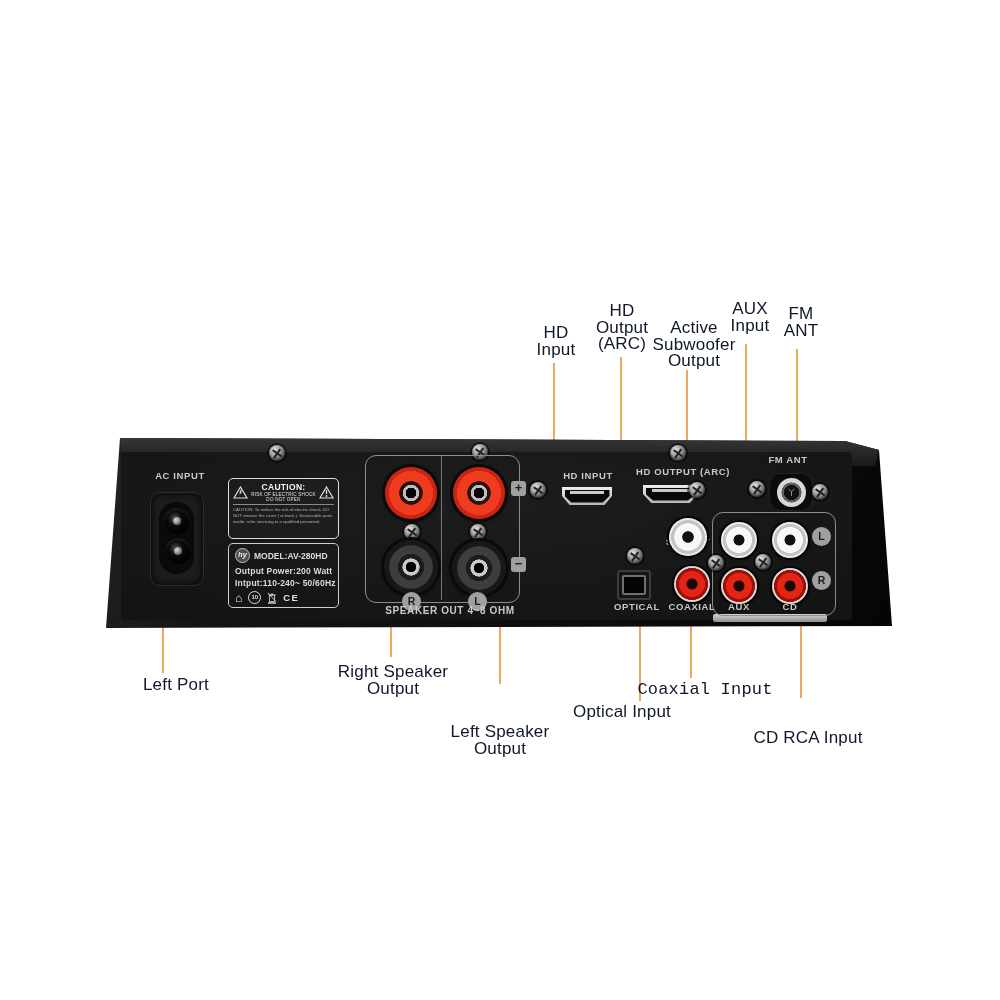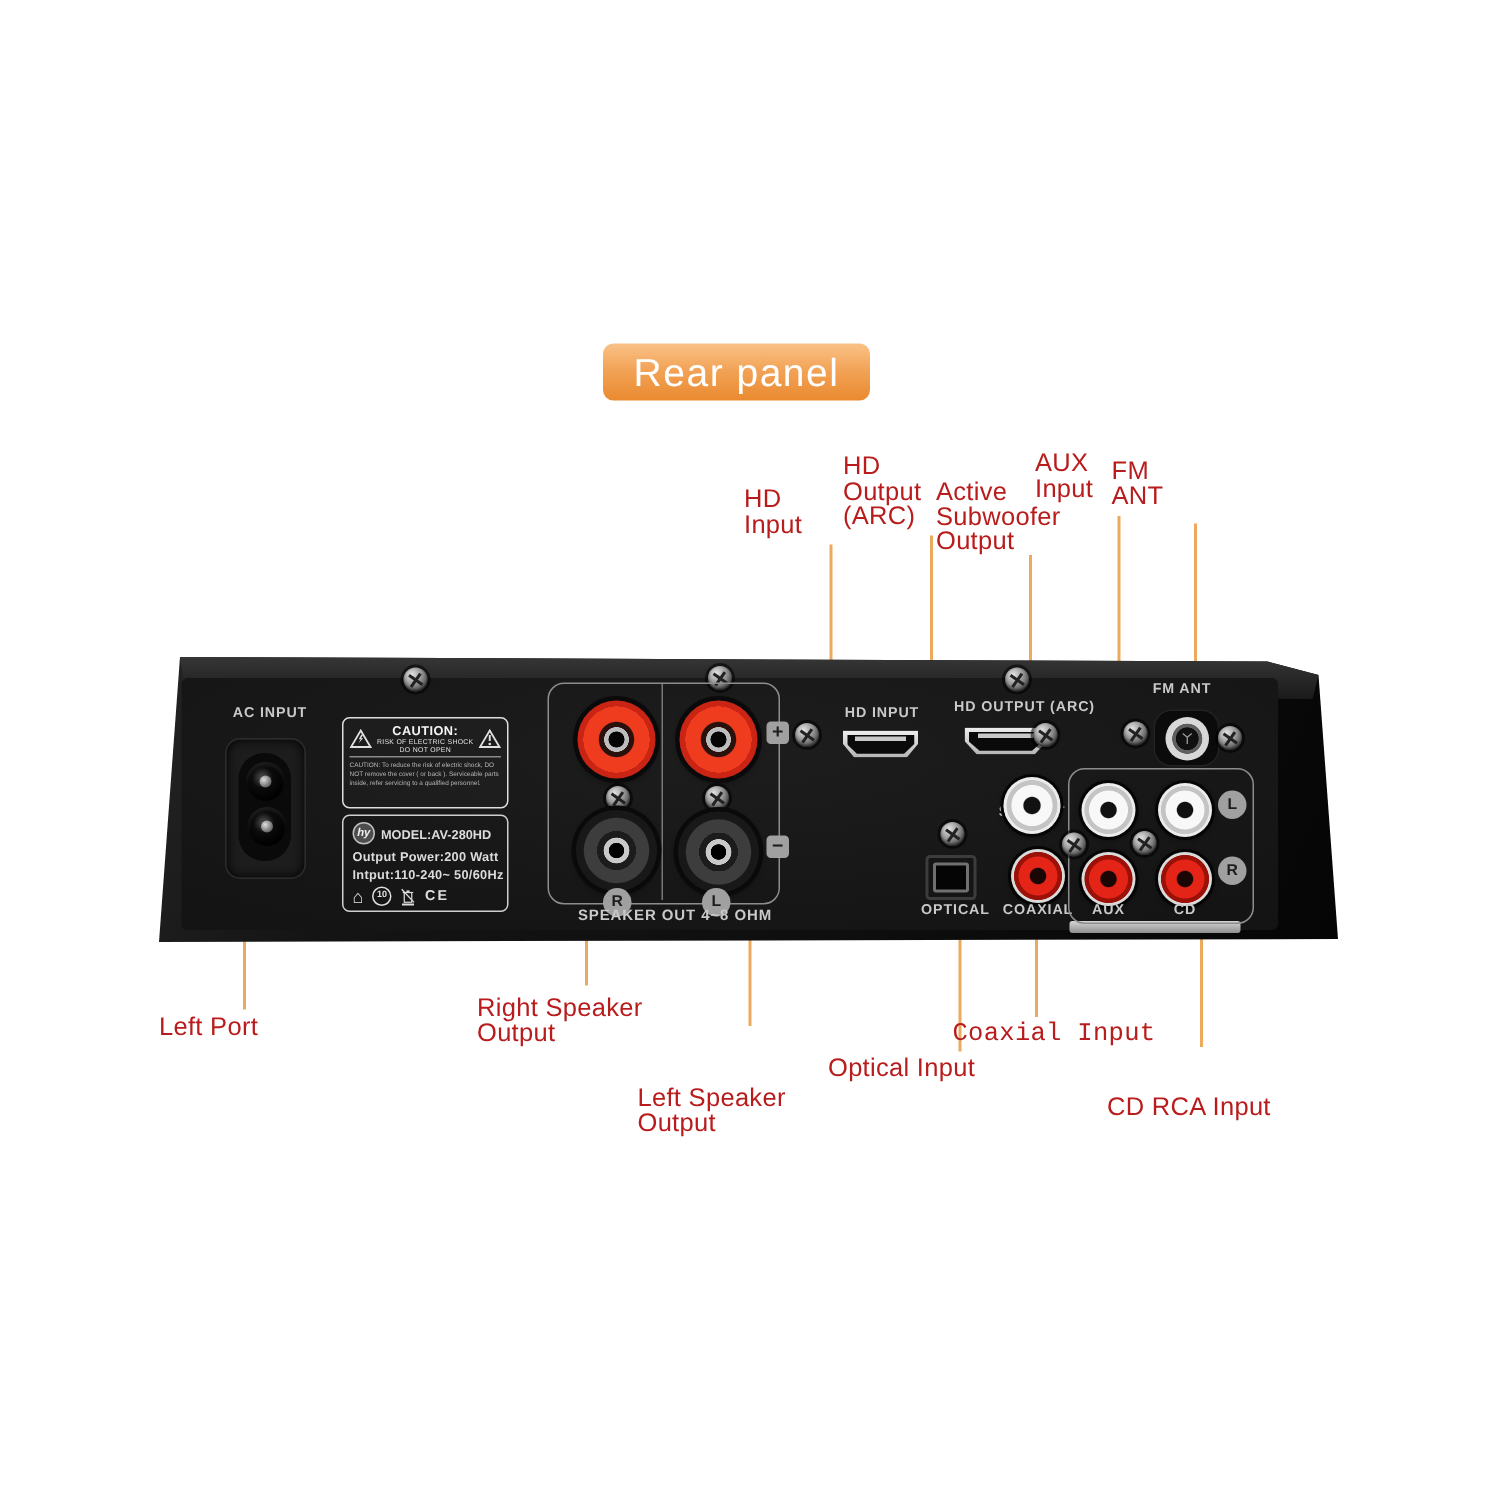--- a/index.html
+++ b/index.html
@@ -4,21 +4,21 @@
 <style>
   html,body{margin:0;padding:0;background:#fff;}
   .stage{position:relative;width:1000px;height:1000px;background:#ffffff;font-family:"Liberation Sans",sans-serif;overflow:hidden;}
 
   
   .banner{position:absolute;left:402px;top:229px;width:178px;height:38px;border-radius:7px;
     background:linear-gradient(180deg,#f9c287 0%,#f2a255 48%,#ea8a30 100%);
     color:#fff;font-size:26px;font-weight:400;line-height:38px;text-align:center;letter-spacing:1px;}
 
   
-  .co{position:absolute;color:#b91c1c;font-size:17px;line-height:16.5px;letter-spacing:.2px;}
+  .co{position:absolute;color:#0f172a;font-size:17px;line-height:16.5px;text-align:center;letter-spacing:.2px;}
   .co span{display:block;}
   .cl{position:absolute;width:2px;background:#ecaa5e;}
   .clb{position:absolute;border-left:2px solid #ecaa5e;border-bottom:2px solid #ecaa5e;}
   .cd{position:absolute;width:9px;height:9px;border-radius:50%;background:#eca85a;}
 
   
   .chassis{position:absolute;left:103px;top:436px;width:790px;height:197px;
     background:linear-gradient(115deg,#242424 0%,#141414 22%,#0e0e0e 62%,#050505 100%);
     clip-path:polygon(17px 2px,742px 5px,776px 14px,789px 190px,3px 192px);}
   .bevel{position:absolute;left:103px;top:436px;width:790px;height:34px;
@@ -88,21 +88,20 @@
   .m-icons{display:flex;align-items:center;gap:6px;margin-top:3px;color:#e0e0e0;}
   .mi-house{font-size:12px;line-height:10px;}
   .mi-circ{width:11px;height:11px;border:1px solid #ddd;border-radius:50%;font-size:6px;line-height:11px;text-align:center;font-weight:bold;}
   .mi-ce{font-size:9.5px;font-weight:bold;letter-spacing:1.5px;}
 </style>
 </head>
 <body>
 
 <div class="stage">
 
-  <div class="banner">Rear panel</div>
 
   <div class="co" style="left:496px;top:325px;width:120px;">
     <span>HD</span>
     <span>Input</span>
   </div>
   <div class="co" style="left:562px;top:303px;width:120px;">
     <span>HD</span>
     <span>Output</span>
     <span>(ARC)</span>
   </div>

